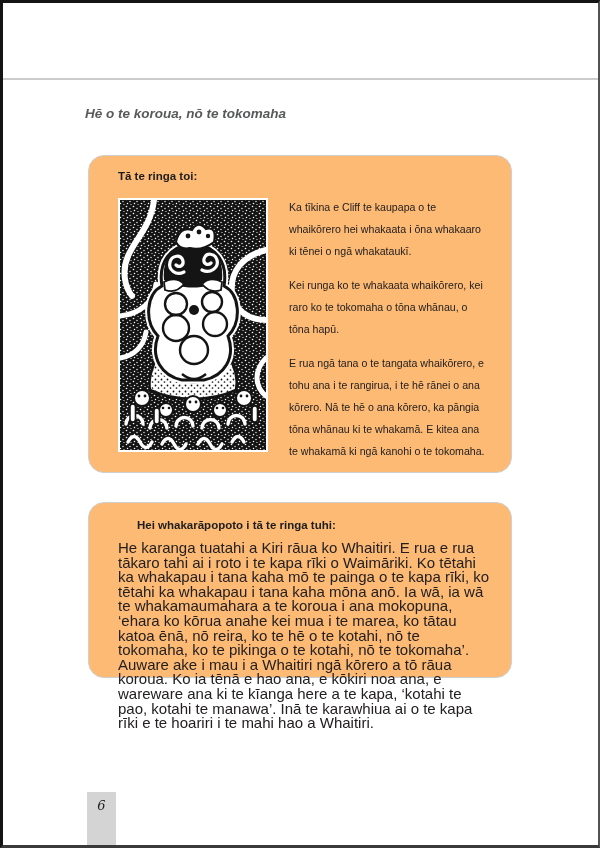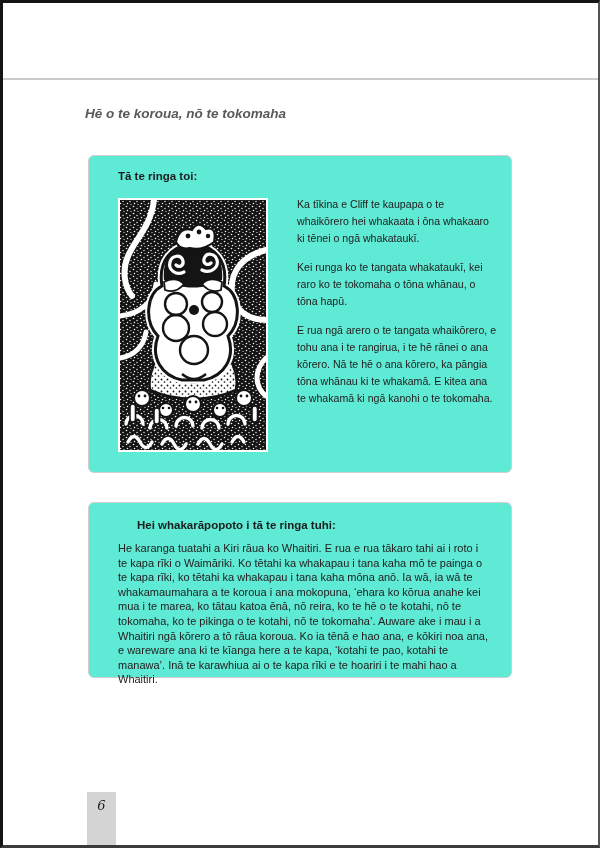--- a/index.html
+++ b/index.html
@@ -28,55 +28,55 @@
     font-size: 13.5px;
     font-weight: bold;
     font-style: italic;
     color: #58595b;
   }
   .card {
     position: absolute;
     left: 85px;
     width: 424px;
     box-sizing: border-box;
-    background: #5eead4;
+    background: #fdba74;
     border: 1px solid #cfcfd1;
-    border-radius: 6px;
+    border-radius: 16px;
   }
   .card-toi  { top: 152px; height: 318px; }
   .card-tuhi { top: 499px; height: 176px; }
   .card-heading {
     position: absolute;
     left: 29px;
     font-size: 11.5px;
     font-weight: bold;
     color: #1d1d1f;
   }
   .card-toi  .card-heading { top: 14px; }
   .card-tuhi .card-heading { top: 16px; padding-left: 19px; }
   .artwork {
     position: absolute;
     left: 29px; top: 42px;
     width: 150px; height: 254px;
   }
   .artwork svg { display:block; width:150px; height:254px; }
   .toi-text {
     position: absolute;
-    left: 208px; top: 40px;
+    left: 200px; top: 40px;
     width: 201px;
     font-size: 10.6px;
-    line-height: 17px;
+    line-height: 22px;
     color: #242021;
   }
   .toi-text p { margin: 0 0 12px 0; }
   .tuhi-text {
     position: absolute;
     left: 29px; top: 38px;
     width: 372px;
-    font-size: 11px;
+    font-size: 15px;
     line-height: 14.6px;
     color: #242021;
   }
   .tuhi-text p { margin: 0; }
   .footer-bar {
     position: absolute;
     left: 84px; top: 789px; bottom: 0;
     width: 29px;
     background: #d4d4d4;
   }
@@ -193,22 +193,22 @@
         <g fill="#ffffff" stroke="#141414" stroke-width="1.6">
           <rect x="12" y="206" width="5.5" height="18" rx="2.7"></rect>
           <rect x="36" y="210" width="5.5" height="16" rx="2.7"></rect>
           <rect x="134" y="208" width="5.5" height="16" rx="2.7"></rect>
         </g>
       </svg>
     </div>
 
     <div class="toi-text">
       <p>Ka tīkina e Cliff te kaupapa o te whaikōrero hei whakaata i ōna whakaaro ki tēnei o ngā whakataukī.</p>
-      <p>Kei runga ko te tangata whakataukī, kei raro ko te tokomaha o tōna whānau, o tōna hapū.</p>
-      <p>E rua ngā arero o te tangata whaikōrero, e tohu ana i te rangirua, i te hē rānei o ana kōrero. Nā te hē o ana kōrero, ka pāngia tōna whānau ki te whakamā. E kitea ana te whakamā ki ngā kanohi o te tokomaha.</p>
+      <p>Kei runga ko te whakaata whaikōrero, kei raro ko te tokomaha o tōna whānau, o tōna hapū.</p>
+      <p>E rua ngā tana o te tangata whaikōrero, e tohu ana i te rangirua, i te hē rānei o ana kōrero. Nā te hē o ana kōrero, ka pāngia tōna whānau ki te whakamā. E kitea ana te whakamā ki ngā kanohi o te tokomaha.</p>
     </div>
   </div>
 
   <div class="card card-tuhi">
     <div class="card-heading">Hei whakarāpopoto i tā te ringa tuhi:</div>
     <div class="tuhi-text">
       <p>He karanga tuatahi a Kiri rāua ko Whaitiri. E rua e rua tākaro tahi ai i roto i te kapa rīki o Waimāriki. Ko tētahi ka whakapau i tana kaha mō te painga o te kapa rīki, ko tētahi ka whakapau i tana kaha mōna anō. Ia wā, ia wā te whakamaumahara a te koroua i ana mokopuna, ‘ehara ko kōrua anahe kei mua i te marea, ko tātau katoa ēnā, nō reira, ko te hē o te kotahi, nō te tokomaha, ko te pikinga o te kotahi, nō te tokomaha’. Auware ake i mau i a Whaitiri ngā kōrero a tō rāua koroua. Ko ia tēnā e hao ana, e kōkiri noa ana, e wareware ana ki te kīanga here a te kapa, ‘kotahi te pao, kotahi te manawa’. Inā te karawhiua ai o te kapa rīki e te hoariri i te mahi hao a Whaitiri.</p>
     </div>
   </div>
 

